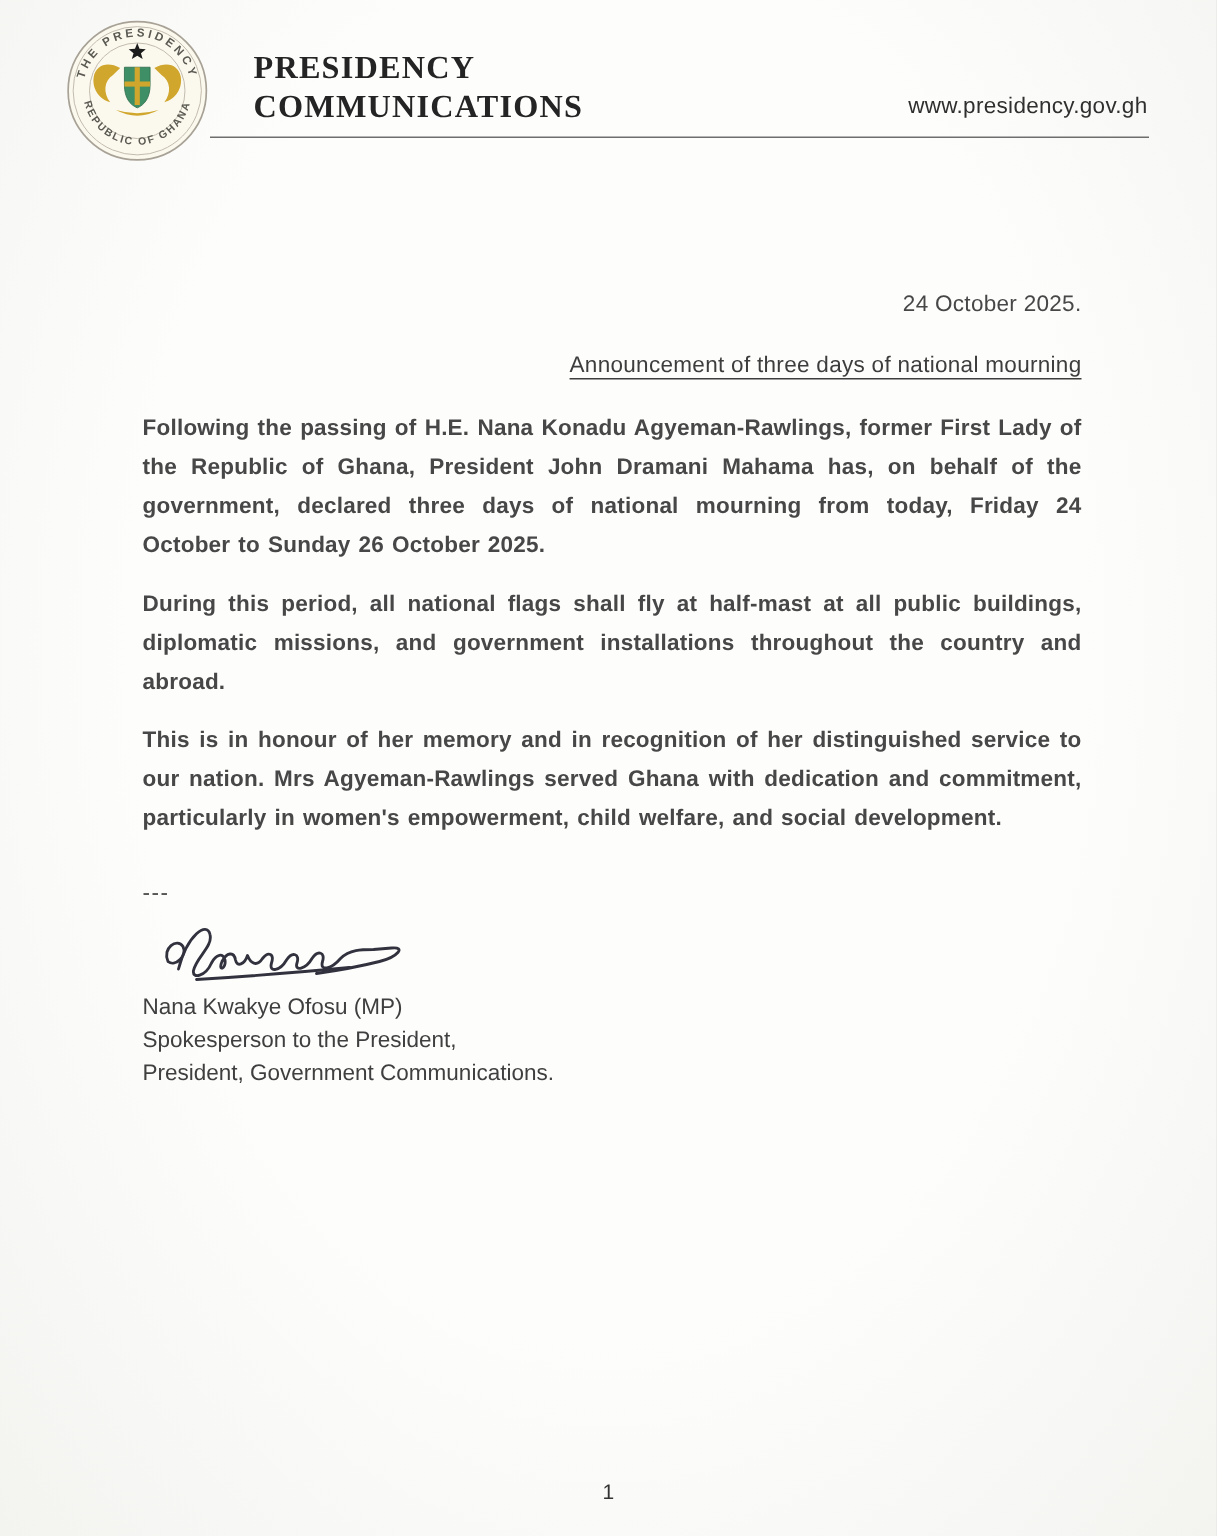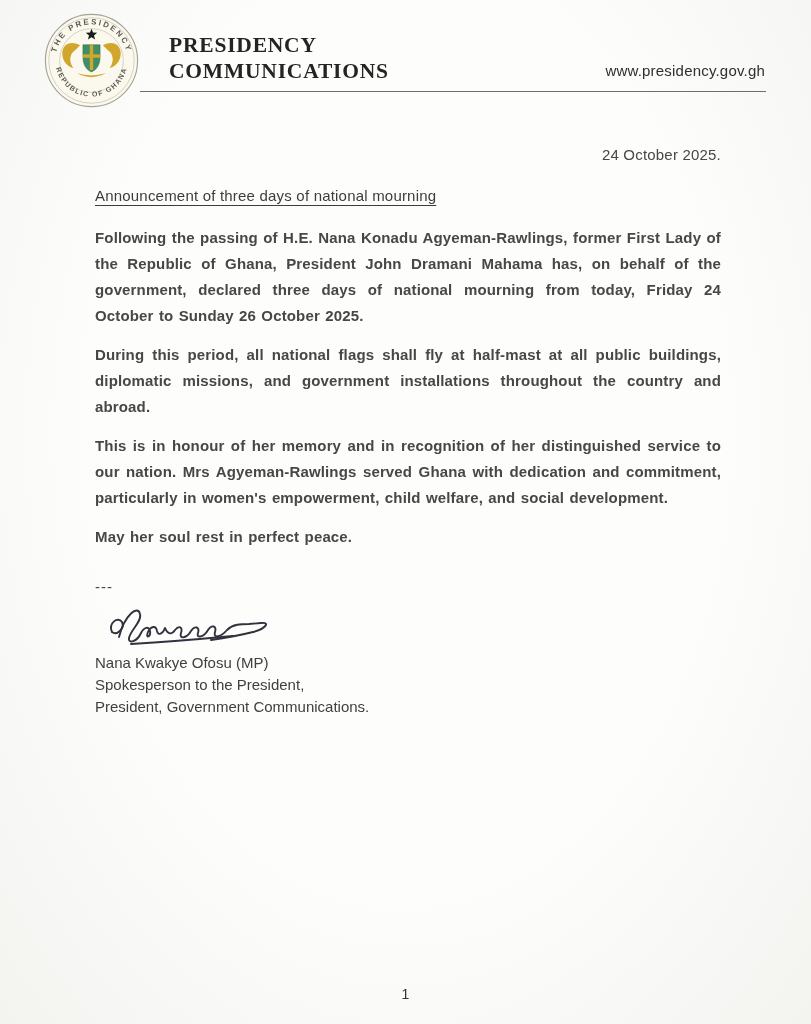--- a/index.html
+++ b/index.html
@@ -30,23 +30,23 @@
   .head-rule {
     position: absolute; top: 91px; left: 140px; right: 45px;
     border: none; border-top: 1.8px solid #6e6e6e;
   }
 
   
   .letter {
     position: absolute; left: 95px; right: 90px; top: 146px;
     font-size: 15px; color: #474747;
   }
-  .date { text-align: right; margin-bottom: 24px; letter-spacing: 0.2px; }
+  .date { text-align: right; margin-bottom: 24px; letter-spacing: 0.2px; margin-top: 48px; }
   .title {
-    text-align: left; margin-bottom: 21px;
+    text-align: right; margin-bottom: 21px;
     text-decoration: underline; text-underline-offset: 4px;
     letter-spacing: 0.2px; color: #3d3d3d;
   }
   .letter p {
     text-align: justify;
     line-height: 26px;
     margin-bottom: 13px;
     letter-spacing: 0.15px;
     word-spacing: 1px;
     font-weight: bold;
@@ -103,21 +103,20 @@
     <hr class="head-rule">
   </header>
 
   <main class="letter">
     <div class="date">24 October 2025.</div>
     <div class="title">Announcement of three days of national mourning</div>
 
     <p>Following the passing of H.E. Nana Konadu Agyeman-Rawlings, former First Lady of the Republic of Ghana, President John Dramani Mahama has, on behalf of the government, declared three days of national mourning from today, Friday 24 October to Sunday 26 October 2025.</p>
     <p>During this period, all national flags shall fly at half-mast at all public buildings, diplomatic missions, and government installations throughout the country and abroad.</p>
     <p>This is in honour of her memory and in recognition of her distinguished service to our nation. Mrs Agyeman-Rawlings served Ghana with dedication and commitment, particularly in women's empowerment, child welfare, and social development.</p>
-    <p>May her soul rest in perfect peace.</p>
 
     <div class="dashes">---</div>
 
     <svg class="sig-script" width="180" height="50" viewBox="0 0 180 50" aria-hidden="true">
       <g fill="none" stroke="#32323f" stroke-width="1.9" stroke-linecap="round" stroke-linejoin="round">
         <path d="M7,30 C3,21 13,14 17,20 C20,26 12,34 7,30"></path>
         <path d="M14,35 C20,12 33,3 35,12 C37,20 26,27 24,36 C23,42 32,40 36,31
                  C39,25 44,24 45,29 C46,35 40,37 43,30 C46,24 51,23 52,29 C53,34 58,32 60,26
                  C62,31 66,34 70,28 C74,23 78,25 76,31 C74,38 82,36 86,29
                  C90,23 95,25 93,31 C91,37 99,35 103,28

